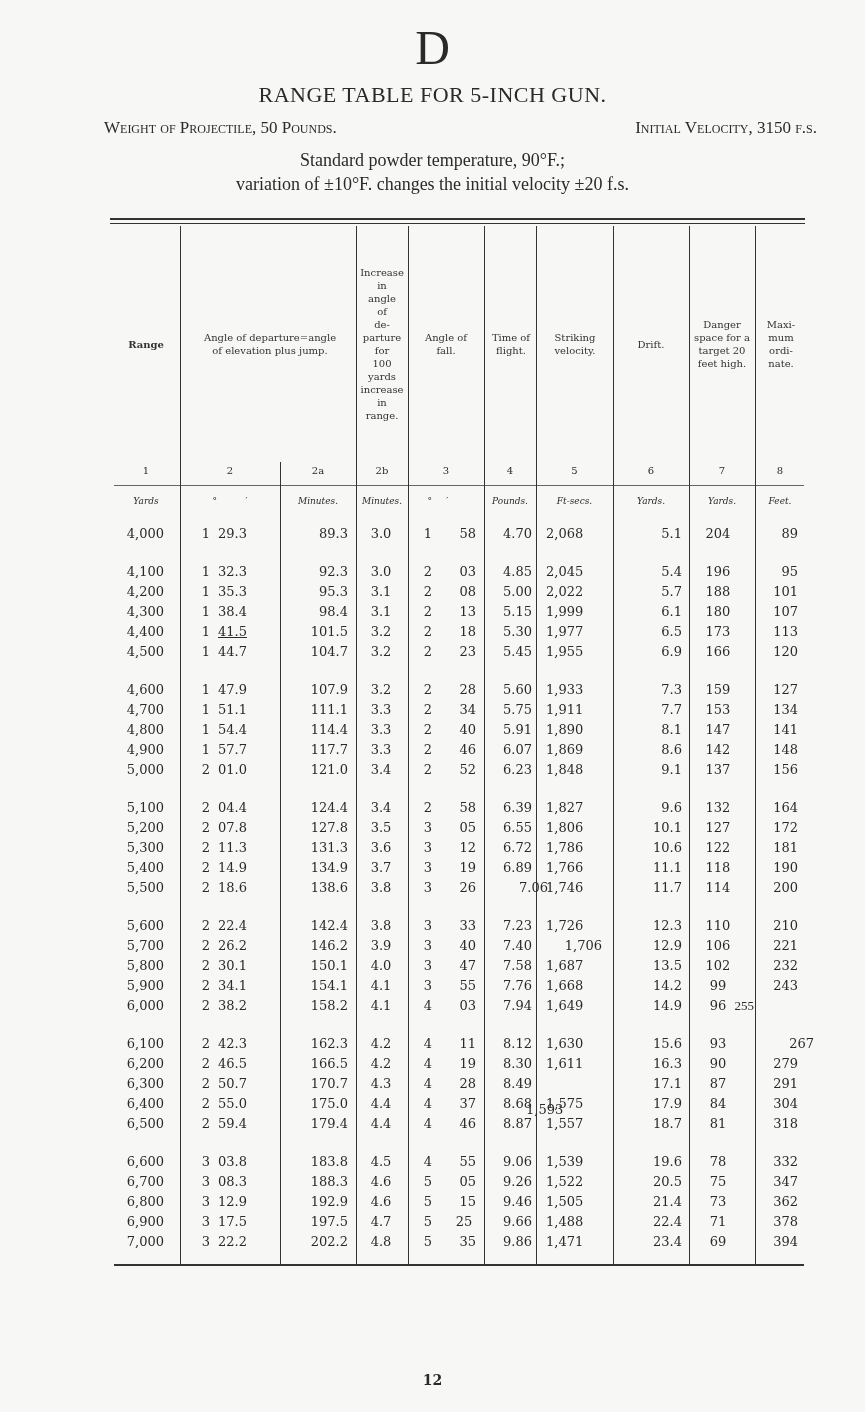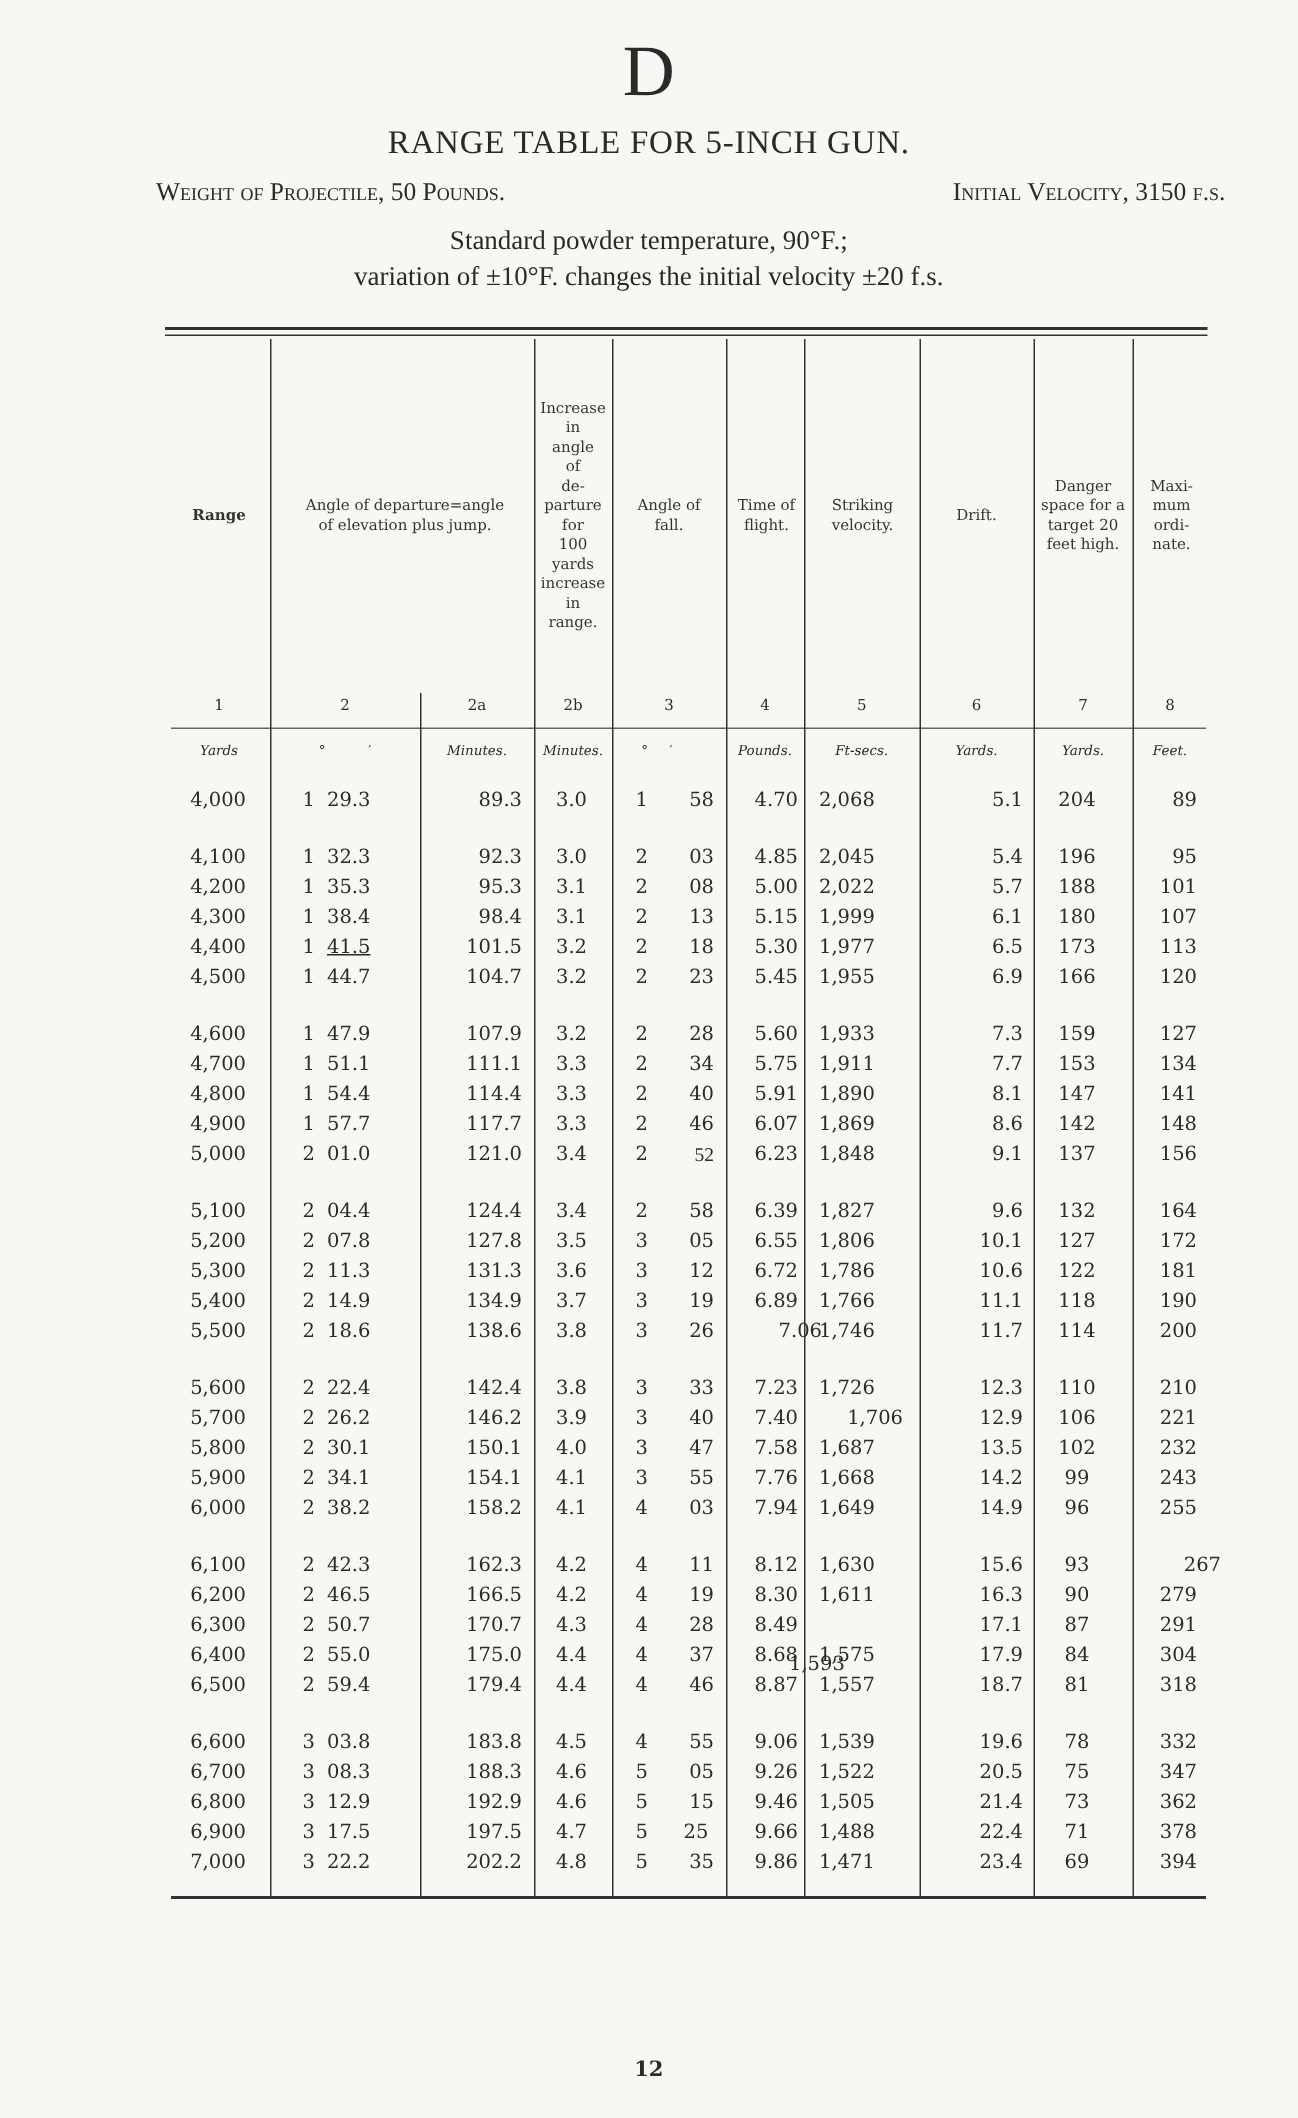--- a/index.html
+++ b/index.html
@@ -251,21 +251,21 @@
       <span class="cell c" style="left: 692px; width: 52px;">142</span>
       <span class="cell r" style="left: 760px; width: 38px;">148</span>
     </div>
     <div class="row">
       <span class="cell r" style="left: 112px; width: 52px;">5,000</span>
       <span class="cell r" style="left: 196px; width: 14px;">2</span>
       <span class="cell " style="left: 218px; width: 46px;">01.0</span>
       <span class="cell r" style="left: 290px; width: 58px;">121.0</span>
       <span class="cell c" style="left: 360px; width: 42px;">3.4</span>
       <span class="cell r" style="left: 420px; width: 12px;">2</span>
-      <span class="cell r" style="left: 452px; width: 24px; font-family: Liberation Serif, serif;">52</span>
+      <span class="cell r" style="left: 452px; width: 24px;">52</span>
       <span class="cell r" style="left: 488px; width: 44px;">6.23</span>
       <span class="cell " style="left: 546px; width: 56px;">1,848</span>
       <span class="cell r" style="left: 630px; width: 52px;">9.1</span>
       <span class="cell c" style="left: 692px; width: 52px;">137</span>
       <span class="cell r" style="left: 760px; width: 38px;">156</span>
     </div>
     <div class="row gap">
       <span class="cell r" style="left: 112px; width: 52px;">5,100</span>
       <span class="cell r" style="left: 196px; width: 14px;">2</span>
       <span class="cell " style="left: 218px; width: 46px;">04.4</span>
@@ -396,21 +396,21 @@
       <span class="cell r" style="left: 196px; width: 14px;">2</span>
       <span class="cell " style="left: 218px; width: 46px;">38.2</span>
       <span class="cell r" style="left: 290px; width: 58px;">158.2</span>
       <span class="cell c" style="left: 360px; width: 42px;">4.1</span>
       <span class="cell r" style="left: 420px; width: 12px;">4</span>
       <span class="cell r" style="left: 452px; width: 24px;">03</span>
       <span class="cell r" style="left: 488px; width: 44px;">7.94</span>
       <span class="cell " style="left: 546px; width: 56px;">1,649</span>
       <span class="cell r" style="left: 630px; width: 52px;">14.9</span>
       <span class="cell c" style="left: 692px; width: 52px;">96</span>
-      <span class="cell r" style="left: 760px; width: 38px;">255</span>
+      <span class="cell r" style="left: 716px; width: 38px; font-family: Liberation Serif, serif;">255</span>
     </div>
     <div class="row gap">
       <span class="cell r" style="left: 112px; width: 52px;">6,100</span>
       <span class="cell r" style="left: 196px; width: 14px;">2</span>
       <span class="cell " style="left: 218px; width: 46px;">42.3</span>
       <span class="cell r" style="left: 290px; width: 58px;">162.3</span>
       <span class="cell c" style="left: 360px; width: 42px;">4.2</span>
       <span class="cell r" style="left: 420px; width: 12px;">4</span>
       <span class="cell r" style="left: 452px; width: 24px;">11</span>
       <span class="cell r" style="left: 488px; width: 44px;">8.12</span>

